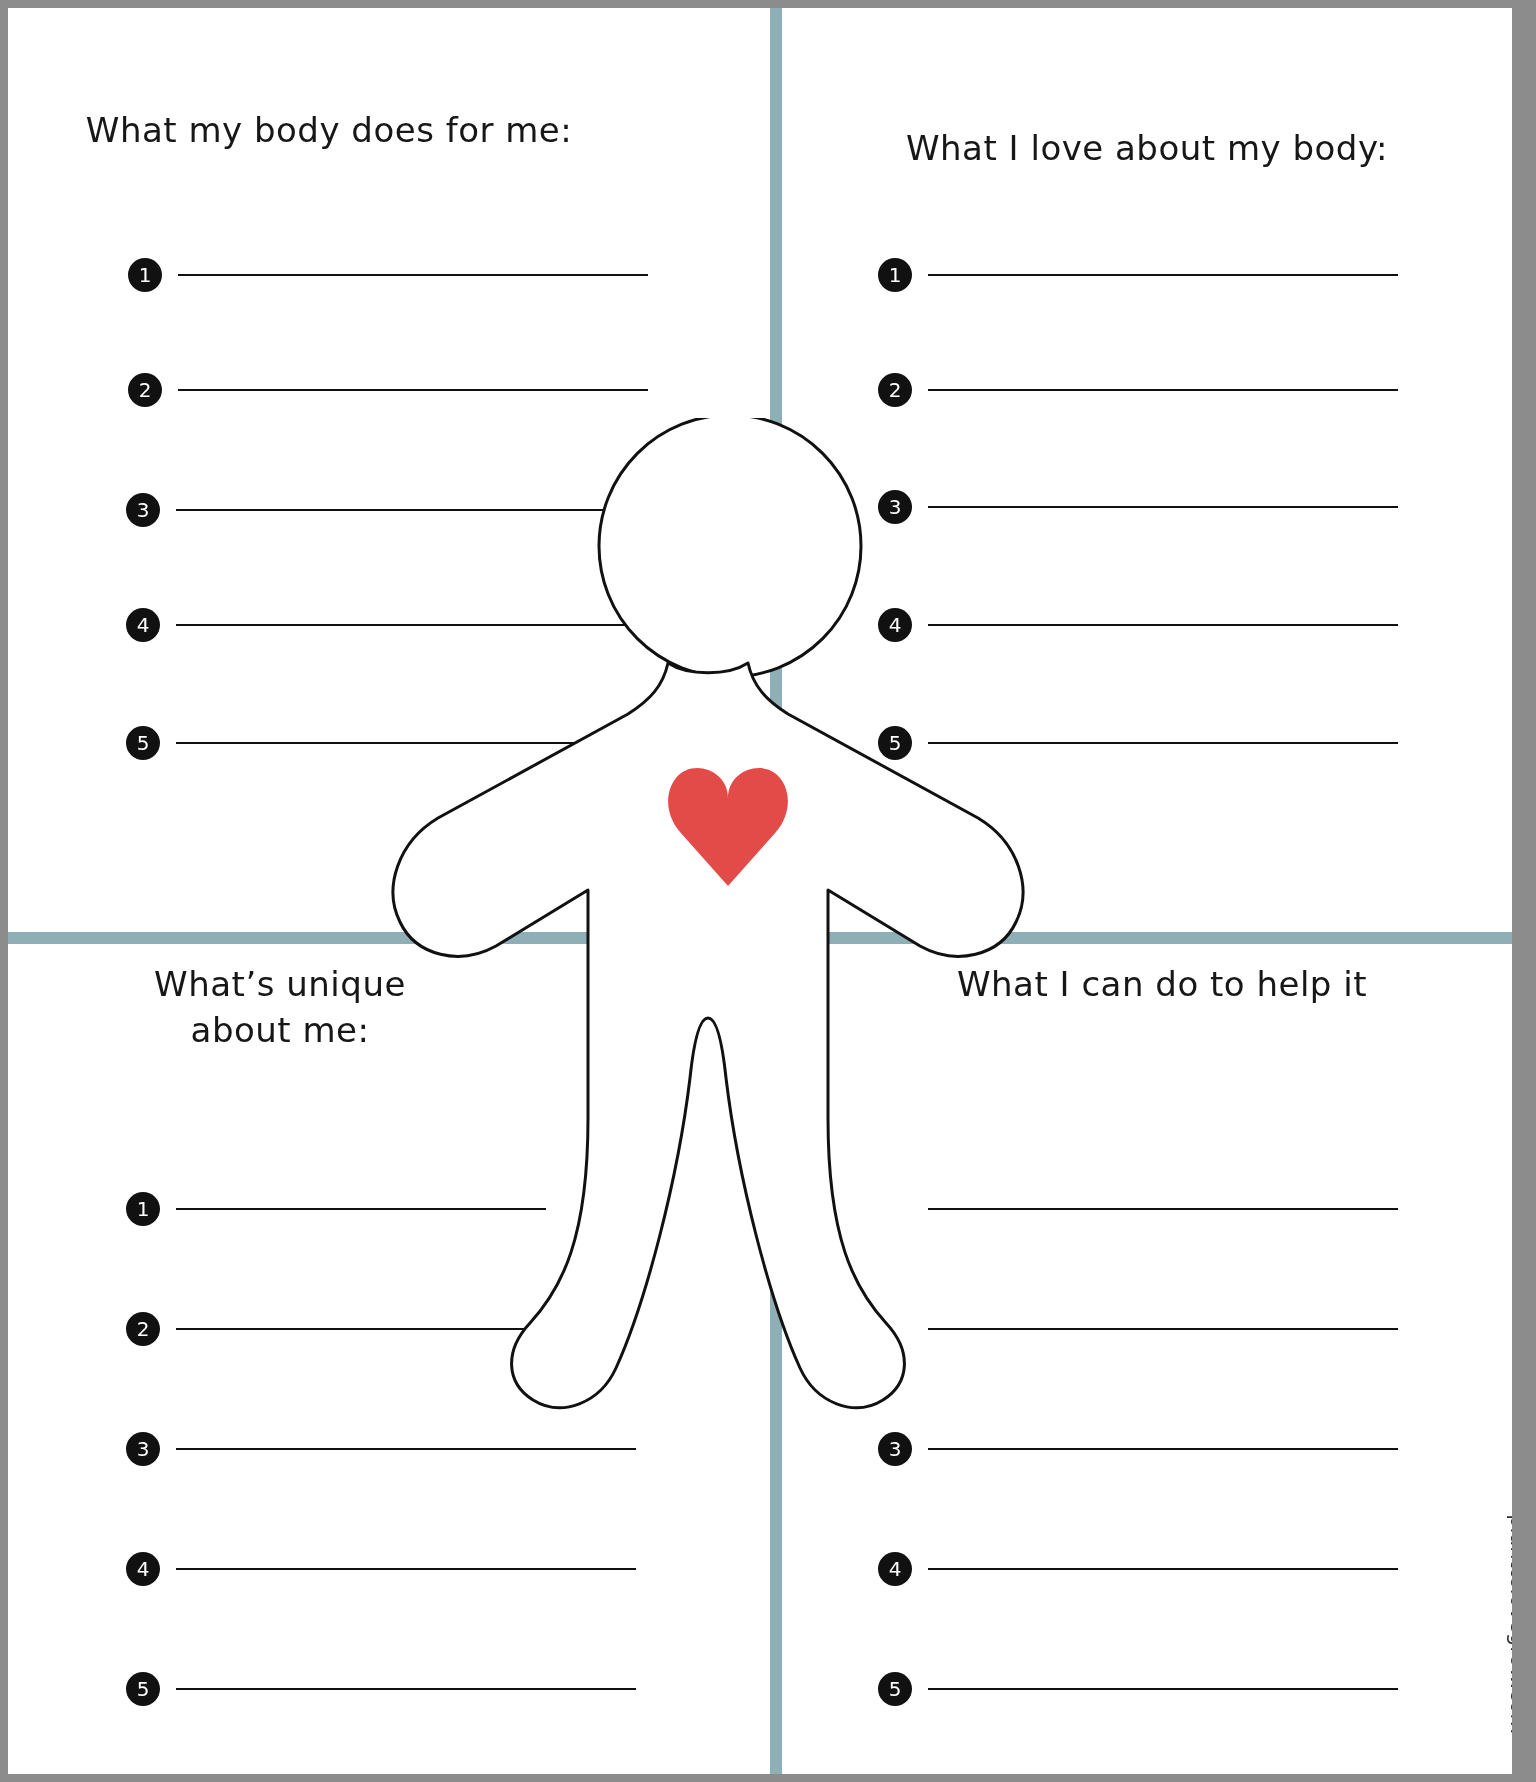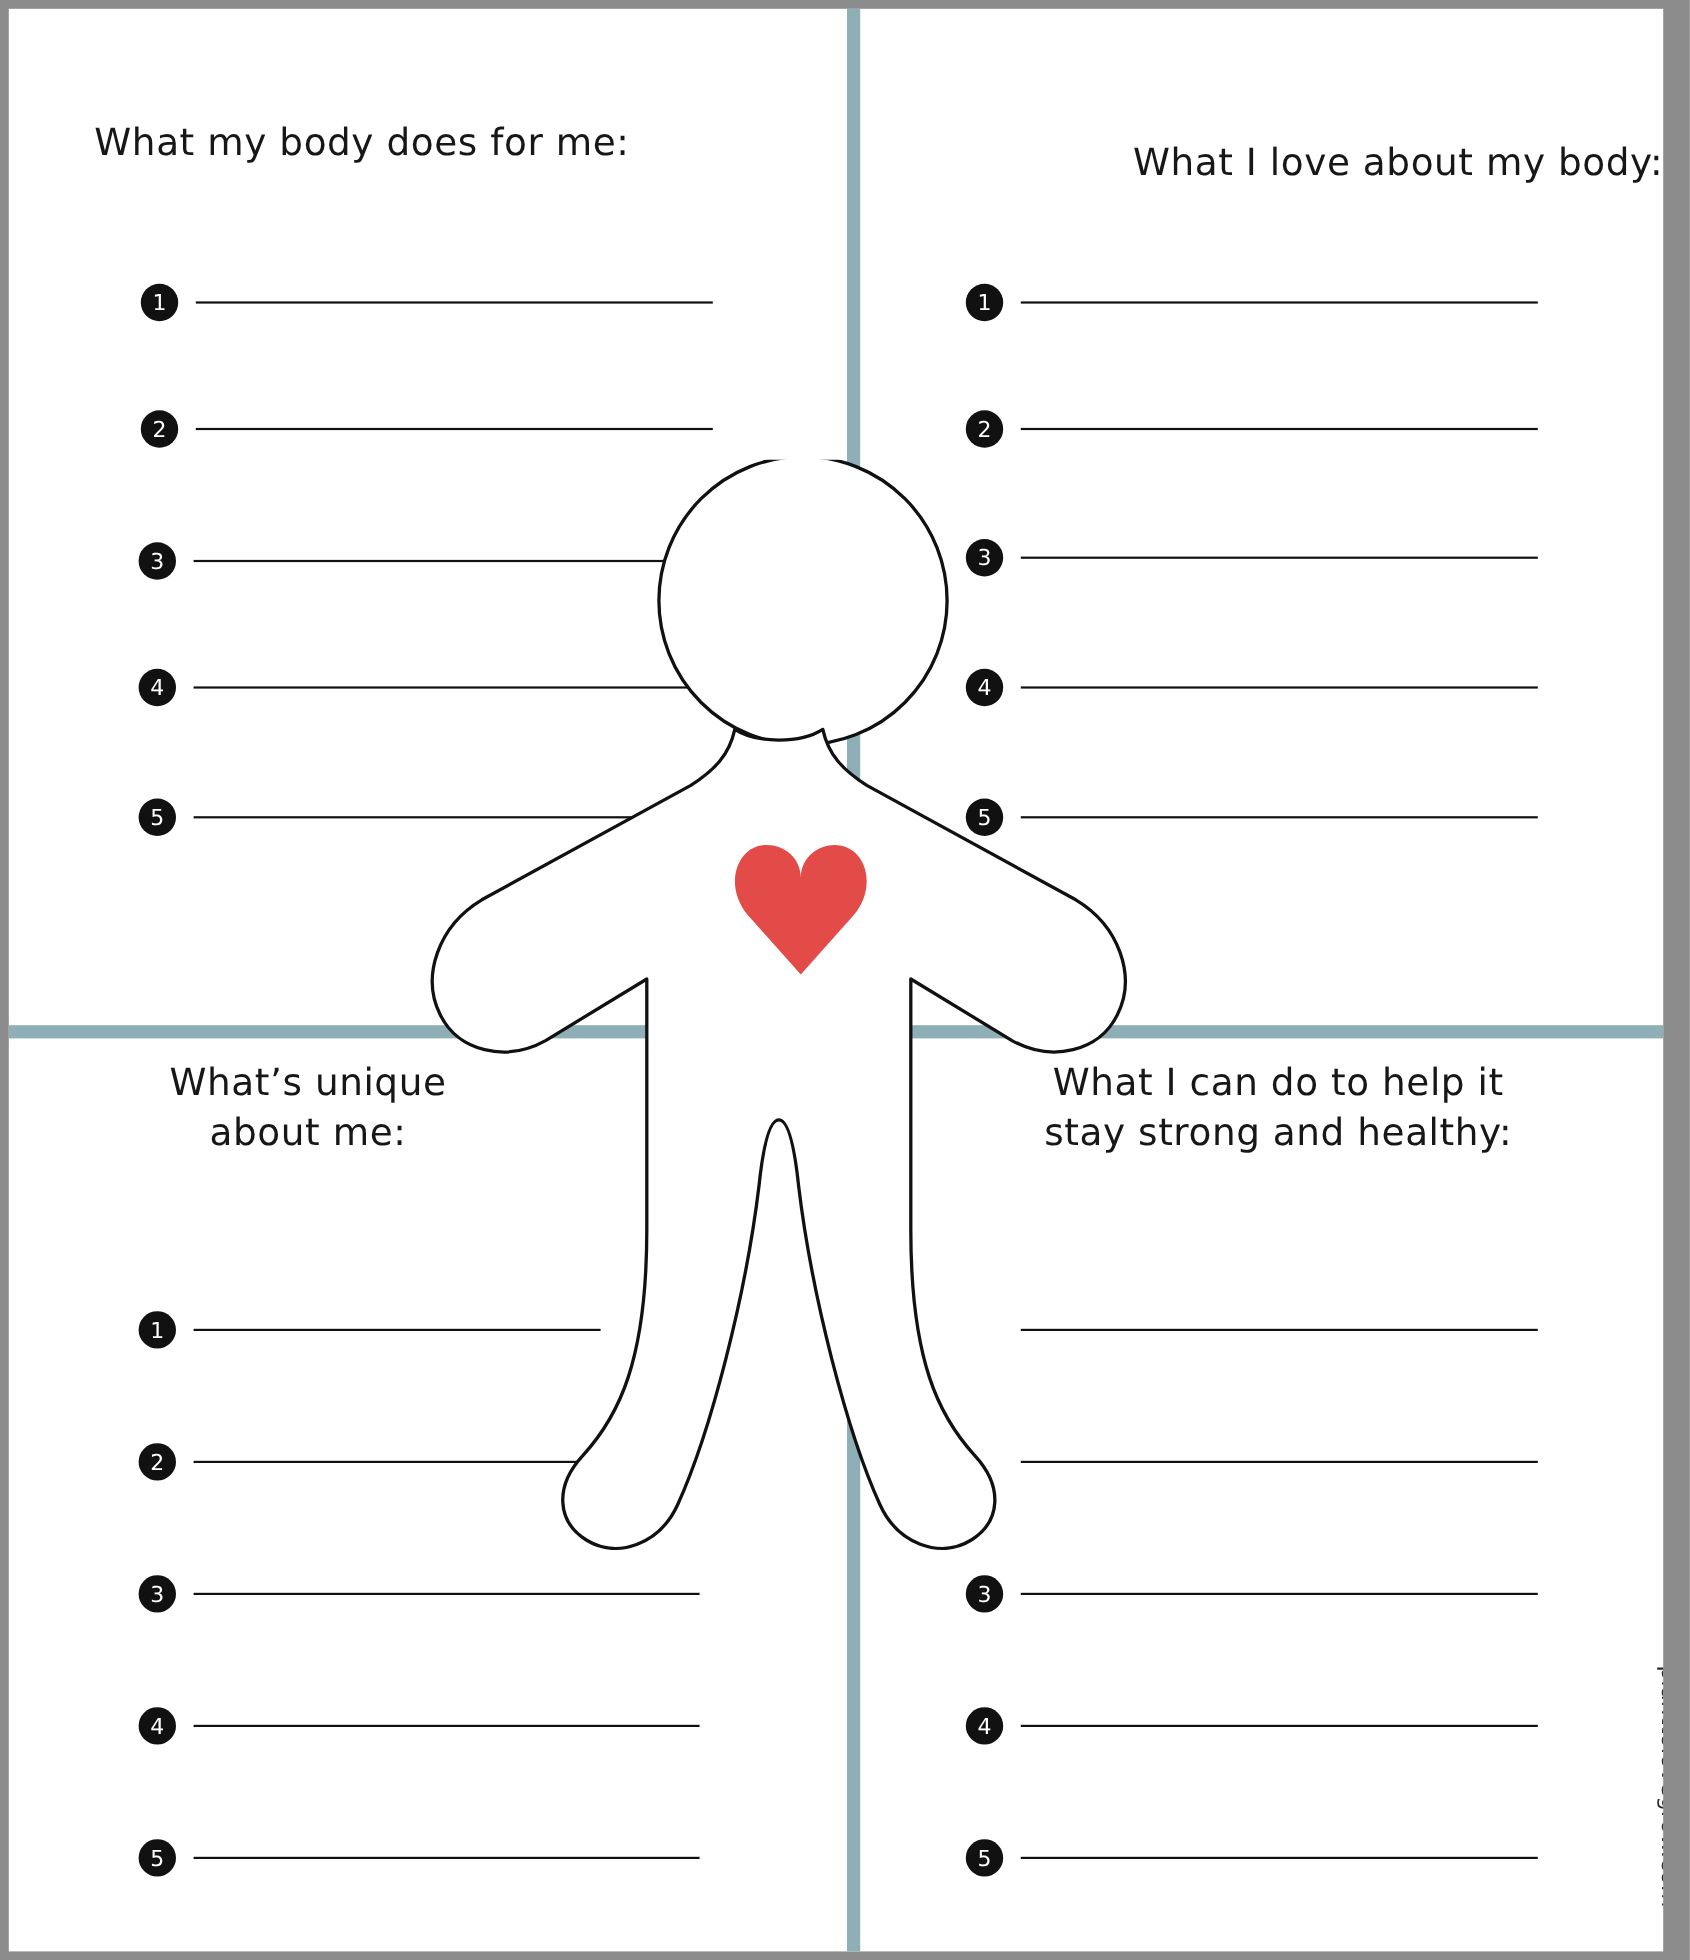--- a/index.html
+++ b/index.html
@@ -55,21 +55,21 @@
     width: 100%;
     text-align: center;
     font-family: "DejaVu Sans", sans-serif;
     font-size: 34px;
     font-weight: 400;
     color: #171717;
     letter-spacing: 0.5px;
     line-height: 1.35;
   }
   .heading.tl { top: 100px; left: -60px; }
-  .heading.tr { top: 118px; left: 0; text-align: right; }
+  .heading.tr { top: 118px; left: 0; }
   .heading.bl { top: 18px;  left: -78px; width: 700px; }
   .heading.br { top: 18px;  left: 40px;  width: 680px; text-align: center; }
   .line-row {
     position: absolute;
     display: flex;
     align-items: center;
   }
   .num {
     width: 34px;
     height: 34px;
@@ -194,21 +194,20 @@
     </div>
     <div class="line-row" style="left:118px; top:728px;">
       <div class="num">5</div>
       <div class="rule" style="width:460px;"></div>
     </div>
   </div>
 
   <div class="quad quad-br">
     <div class="heading br">
       <div>What I can do to help it</div>
-      <div>stay strong and healthy:</div>
     </div>
 
     <div class="line-row" style="left:96px; top:248px;">
       <div class="num" style="visibility:hidden;">1</div>
       <div class="rule" style="width:470px;"></div>
     </div>
     <div class="line-row" style="left:96px; top:368px;">
       <div class="num" style="visibility:hidden;">2</div>
       <div class="rule" style="width:470px;"></div>
     </div>

